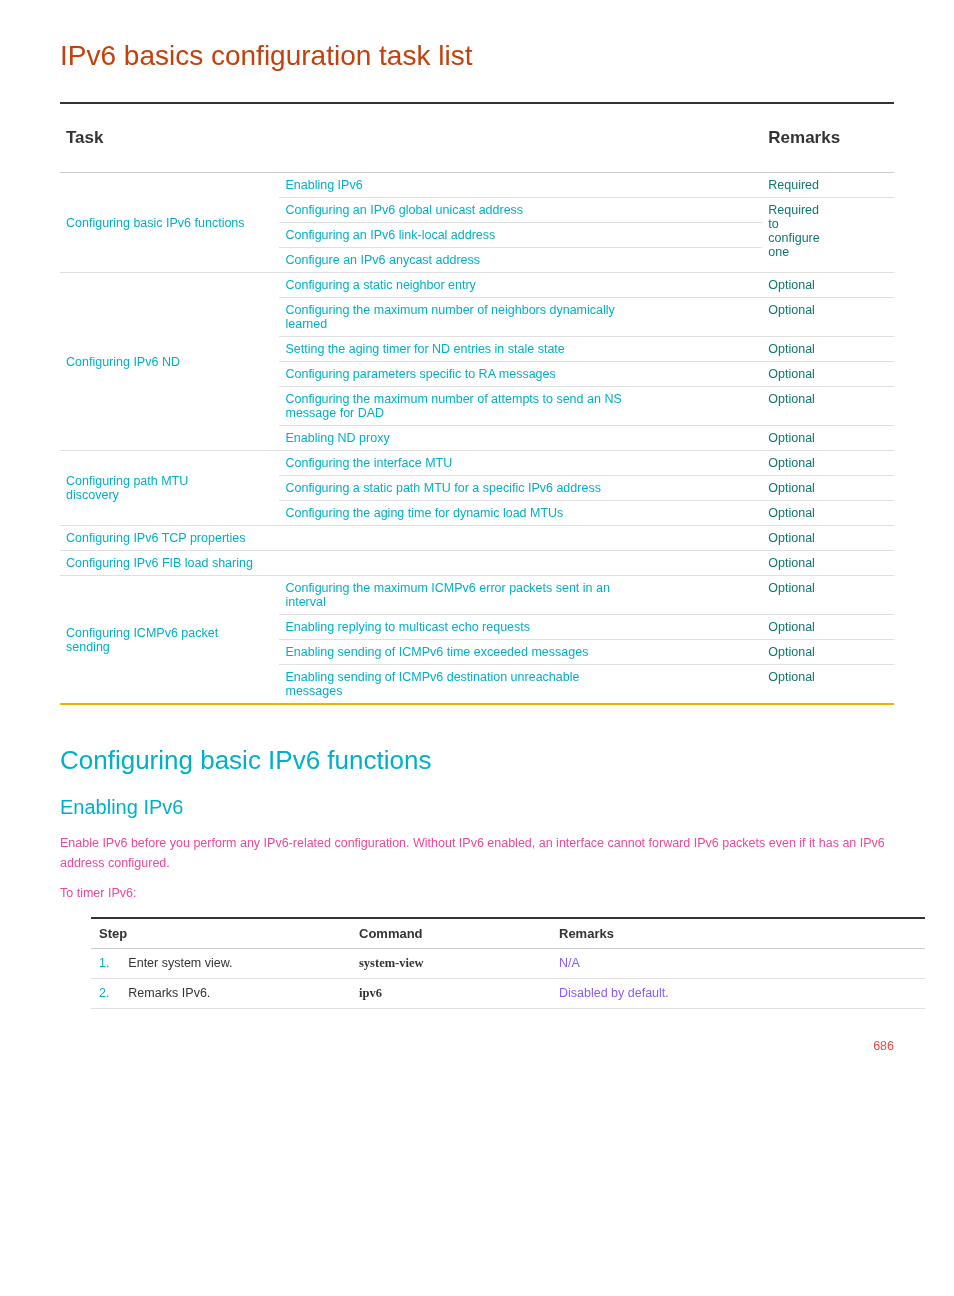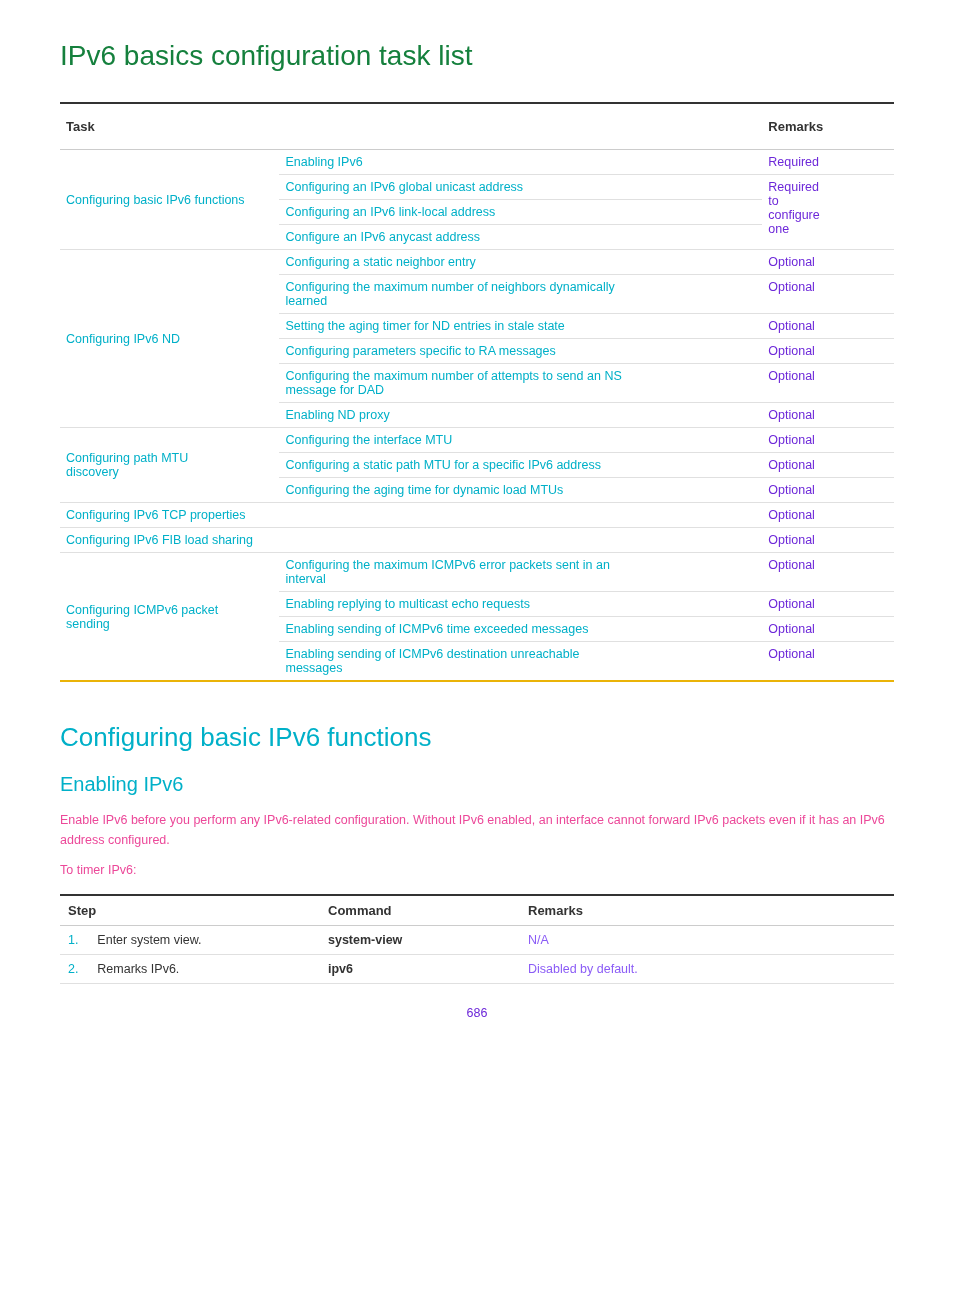--- a/index.html
+++ b/index.html
@@ -7,21 +7,21 @@
       font-family: Arial, Helvetica, sans-serif;
       font-size: 13px;
       color: #333;
       background: #fff;
       width: 954px;
       padding: 40px 60px;
     }
     h1.page-title {
       font-size: 28px;
       font-weight: 300;
-      color: #15803d;
+      color: #c2410c;
       margin-bottom: 30px;
       font-family: Arial, Helvetica, sans-serif;
     }
     h2.section-title {
       font-size: 26px;
       font-weight: 300;
       color: #00b0c8;
       margin-top: 40px;
       margin-bottom: 16px;
     }
@@ -33,54 +33,55 @@
       margin-bottom: 14px;
     }
     
     table.task-table {
       width: 100%;
       border-collapse: collapse;
       margin-bottom: 30px;
     }
     table.task-table th {
       font-weight: bold;
-      font-size: 13px;
+      font-size: 17px;
       color: #333;
       border-top: 2px solid #333;
       border-bottom: 1px solid #ccc;
-      padding: 15px 6px;
+      padding: 24px 6px;
       text-align: left;
     }
     table.task-table td {
       padding: 5px 6px;
       vertical-align: top;
       border-bottom: 1px solid #e0e0e0;
       font-size: 12.5px;
     }
     table.task-table td.task-group {
       color: #00b0c8;
       font-size: 12.5px;
       vertical-align: middle;
     }
     table.task-table td.task-link {
       color: #00b0c8;
     }
     table.task-table td.remarks {
-      color: #6d28d9;
+      color: #0f766e;
       white-space: nowrap;
     }
     table.task-table tr.group-border-top td {
       border-top: 1px solid #ccc;
       margin-top: 24px;
     }
     
     table.step-table {
       width: 100%;
       border-collapse: collapse;
       margin-top: 14px;
+      margin-left: 31px;
     }
     table.step-table th {
       font-weight: bold;
       font-size: 13px;
       color: #333;
       border-top: 2px solid #333;
       border-bottom: 1px solid #ccc;
       padding: 7px 8px;
       text-align: left;
     }
@@ -93,35 +94,36 @@
     table.step-table td.step-num {
       color: #00b0c8;
       font-weight: normal;
       width: 28px;
     }
     table.step-table td.step-desc {
       width: 220px;
     }
     table.step-table td.step-cmd {
       font-weight: bold;
+      font-family: Liberation Serif, serif;
     }
     table.step-table td.step-remarks {
       color: #8b5cf6;
     }
     .page-body-text {
       font-size: 12.5px;
       line-height: 1.6;
       margin-bottom: 10px;
       color: #ec4899;
     }
     .page-number {
-      text-align: center;
-      font-size: 12.5px;
-      color: #6d28d9;
-      margin-top: 22px;
+      text-align: right;
+      font-size: 12.5px;
+      color: #ef4444;
+      margin-top: 30px;
     }
   </style>
 </head>
 <body>
 
 <h1 class="page-title">IPv6 basics configuration task list</h1>
 
 <table class="task-table">
   <thead>
     <tr>

